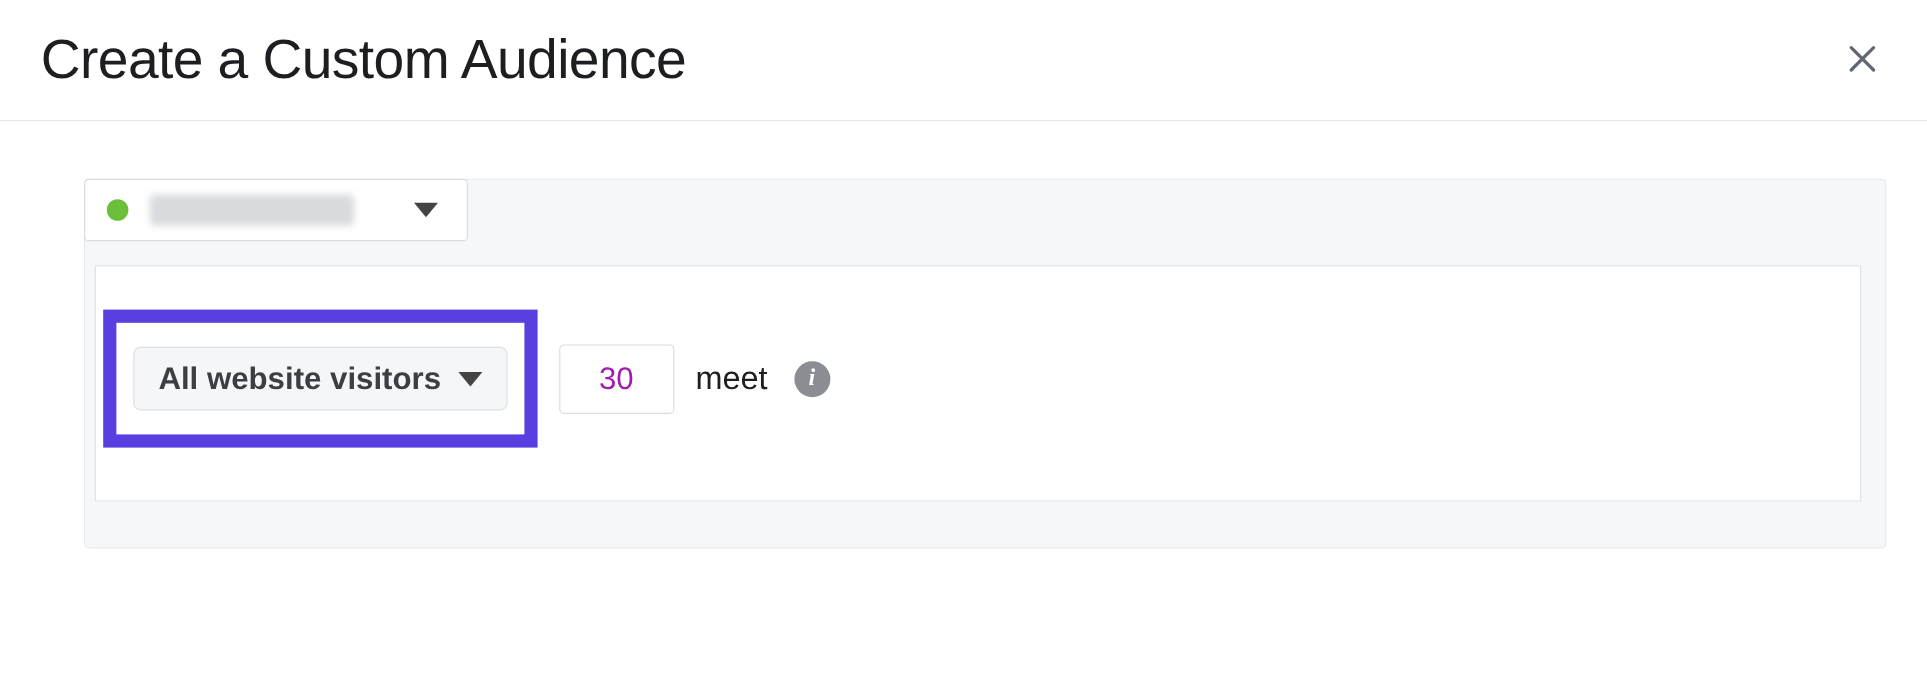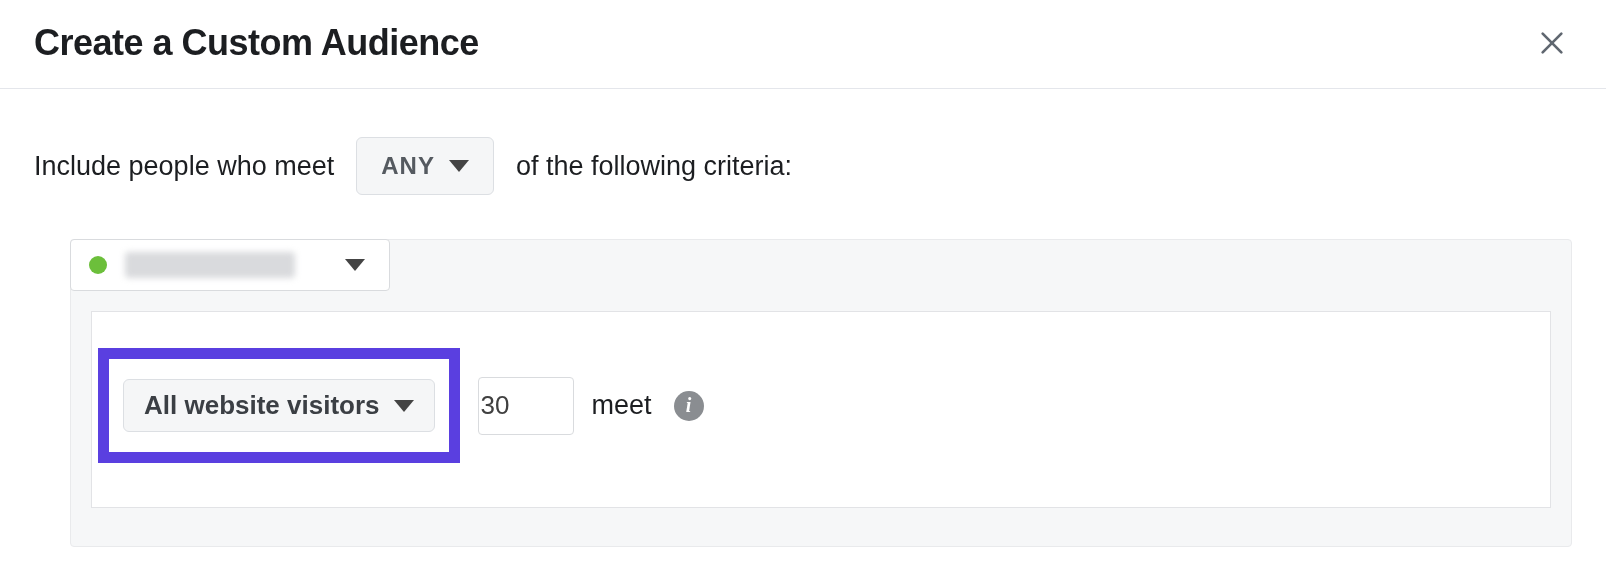--- a/index.html
+++ b/index.html
@@ -13,22 +13,22 @@
   }
   .header {
     display: flex;
     align-items: center;
     justify-content: space-between;
     padding: 22px 34px 24px 34px;
     border-bottom: 1px solid #e4e6eb;
   }
   .header h1 {
     margin: 0;
-    font-size: 36px;
-    font-weight: 700;
+    font-size: 46px;
+    font-weight: 400;
     letter-spacing: -0.5px;
   }
   .close-btn {
     width: 40px;
     height: 40px;
     display: flex;
     align-items: center;
     justify-content: center;
     cursor: pointer;
     color: #606770;
@@ -103,21 +103,21 @@
     width: 170px; height: 26px;
     background: #d9dadd;
     border-radius: 4px;
     filter: blur(3px);
   }
   .pixel-dd .caret { margin-left: auto; }
 
   .inner-card {
     background: #fff;
     border: 1px solid #e2e3e6;
-    margin: 20px 20px 0 20px;
+    margin: 20px 20px 0 8px;
     padding: 36px 28px 44px 28px;
     display: flex;
     align-items: center;
     gap: 18px;
     font-size: 27px;
     color: #1c1e21;
     position: relative;
   }
 
   .highlight-box {
@@ -128,22 +128,22 @@
     margin-left: -22px;
   }
 
   .days-input {
     width: 96px;
     height: 58px;
     border: 1px solid #d9dbde;
     background: #fff;
     border-radius: 4px;
     font-size: 26px;
-    text-align: left;
-    color: #404040;
+    text-align: center;
+    color: #a21caf;
     font-family: inherit;
   }
 
   .info-icon {
     width: 30px; height: 30px;
     border-radius: 50%;
     background: #8a8d91;
     color: #fff;
     display: inline-flex;
     align-items: center;
@@ -164,28 +164,20 @@
   <div class="close-btn">
     <svg viewBox="0 0 24 24" fill="none" stroke-width="2" stroke-linecap="round">
       <line x1="5" y1="5" x2="19" y2="19"></line>
       <line x1="19" y1="5" x2="5" y2="19"></line>
     </svg>
   </div>
 </div>
 
 <div class="body">
 
-  <div class="criteria-line">
-    <span>Include people who meet</span>
-    <div class="dd">
-      <span>ANY</span>
-      <span class="caret"></span>
-    </div>
-    <span>of the following criteria:</span>
-  </div>
 
   <div class="rule-area">
 
     <div class="pixel-row">
       <div class="pixel-dd">
         <span class="pixel-dot"></span>
         <span class="pixel-name"></span>
         <span class="caret"></span>
       </div>
     </div>

